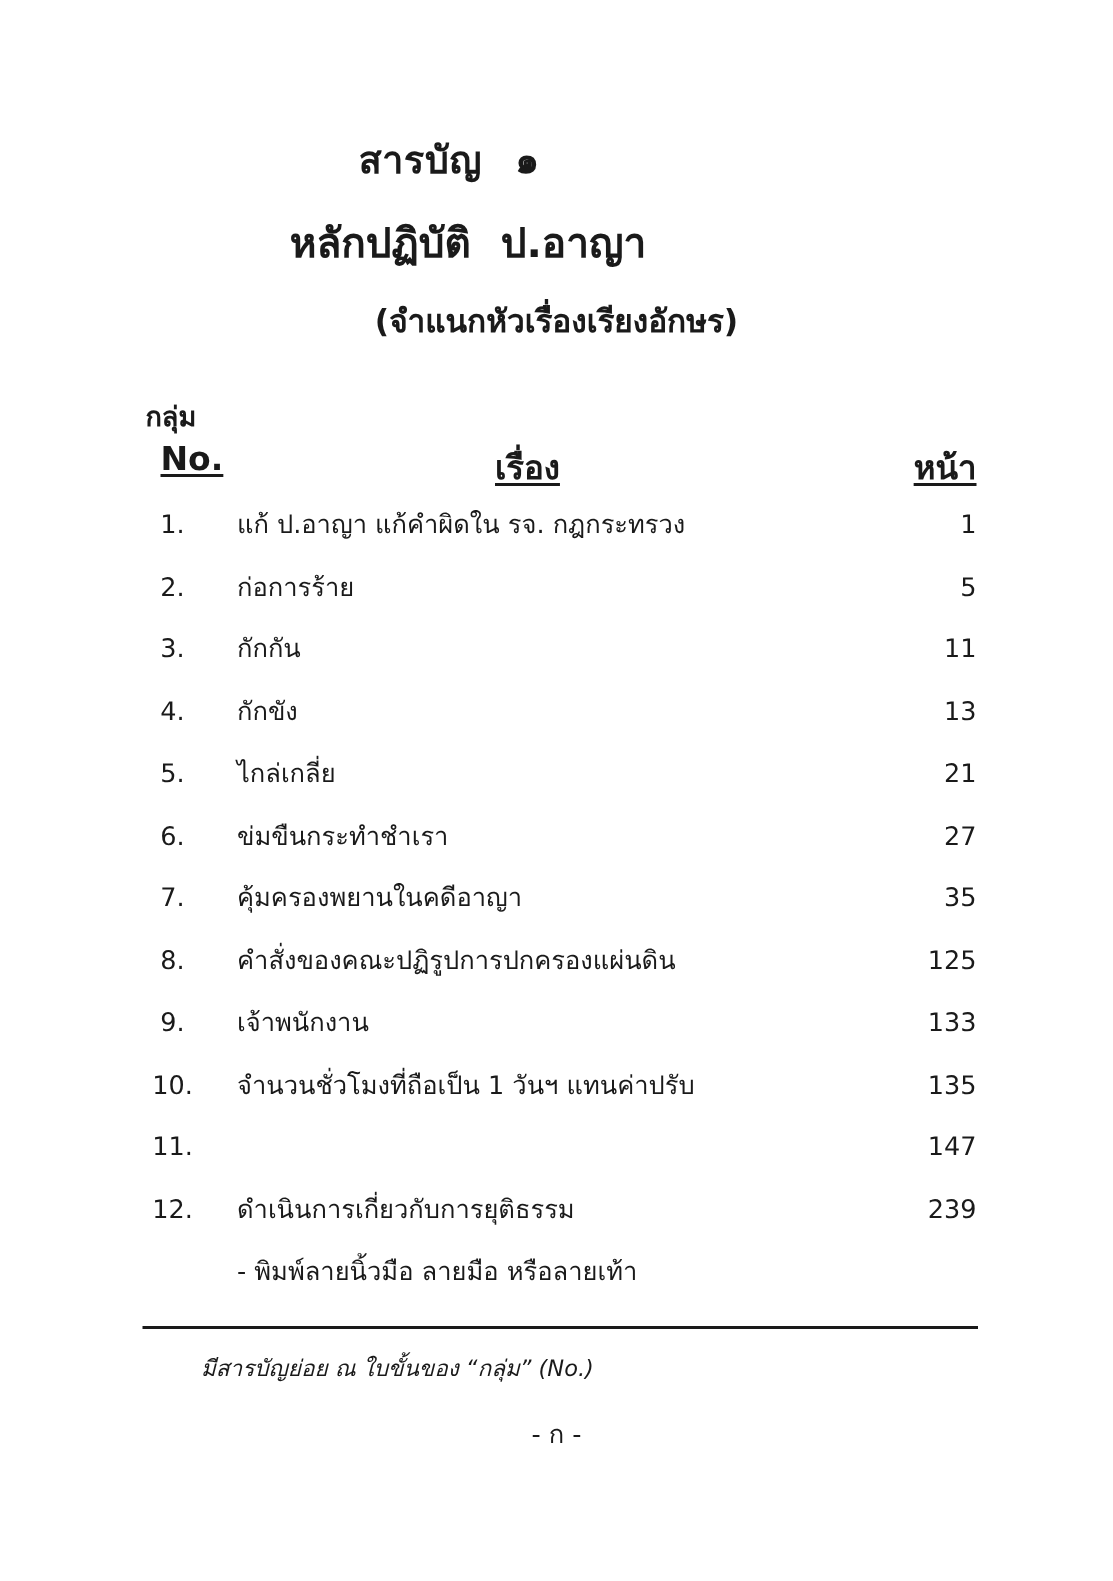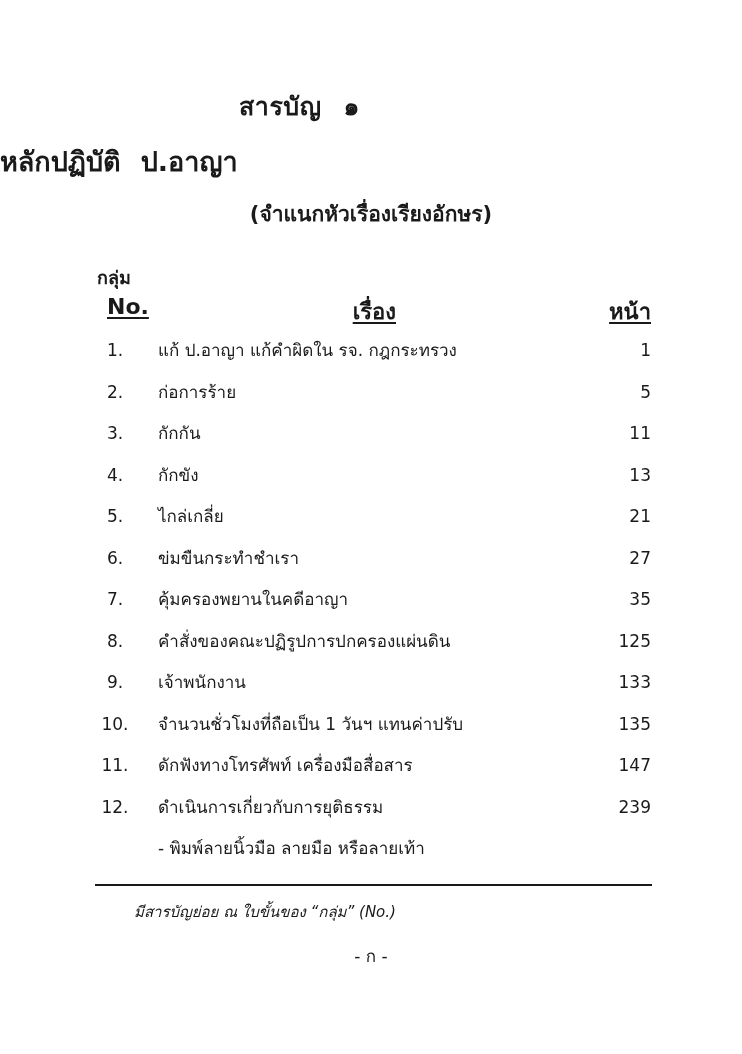--- a/index.html
+++ b/index.html
@@ -8,34 +8,34 @@
       font-family: "DejaVu Sans", "Liberation Sans", sans-serif;
       color: #1a1a1a;
     }
     .abs { position: absolute; }
     .title1 {
       left: 0; width: 599px; top: 86px; text-align: center;
       font-size: 25px; font-weight: bold; letter-spacing: 0.5px;
     }
     .title1 .num { margin-left: 22px; }
     .title2 {
-      left: 0; width: 624px; top: 140px; 
+      left: 0; width: 624px; top: 140px; text-align: center;
       font-size: 27px; font-weight: bold;
     }
     .title2 .b { margin-left: 20px; }
     .title3 {
       left: 0; width: 742px; top: 197px; text-align: center;
       font-size: 21px; font-weight: bold;
     }
     .group-label {
       left: 97px; top: 263px; font-size: 18px; font-weight: bold;
     }
     .hdr { top: 294px; font-size: 22px; font-weight: bold; text-decoration: underline; text-underline-offset: 3px; }
     .hdr-no { left: 107px; }
-    .hdr-title { left: 316px; width: 80px; text-align: right; text-decoration: underline; }
+    .hdr-title { left: 330px; width: 80px; text-align: left; text-decoration: underline; }
     .hdr-page { right: 91px; }
     .rows { left: 0; top: 334px; width: 742px; }
     .row {
       position: relative; height: 41.5px; font-size: 17px; line-height: 32px;
     }
     .row .no { position: absolute; left: 95px; width: 40px; text-align: center; }
     .row .t { position: absolute; left: 158px; }
     .row .p { position: absolute; right: 91px; text-align: right; }
     .sub { left: 158px; top: 832px; font-size: 17px; line-height: 32px; }
     .rule {
@@ -114,21 +114,20 @@
     <span class="t">เจ้าพนักงาน</span>
     <span class="p">133</span>
   </div>
   <div class="row">
     <span class="no">10.</span>
     <span class="t">จำนวนชั่วโมงที่ถือเป็น 1 วันฯ  แทนค่าปรับ</span>
     <span class="p">135</span>
   </div>
   <div class="row">
     <span class="no">11.</span>
-    <span class="t">ดักฟังทางโทรศัพท์  เครื่องมือสื่อสาร</span>
     <span class="p">147</span>
   </div>
   <div class="row">
     <span class="no">12.</span>
     <span class="t">ดำเนินการเกี่ยวกับการยุติธรรม</span>
     <span class="p">239</span>
   </div>
 </div>
 
 <div class="abs sub">-  พิมพ์ลายนิ้วมือ  ลายมือ  หรือลายเท้า</div>

